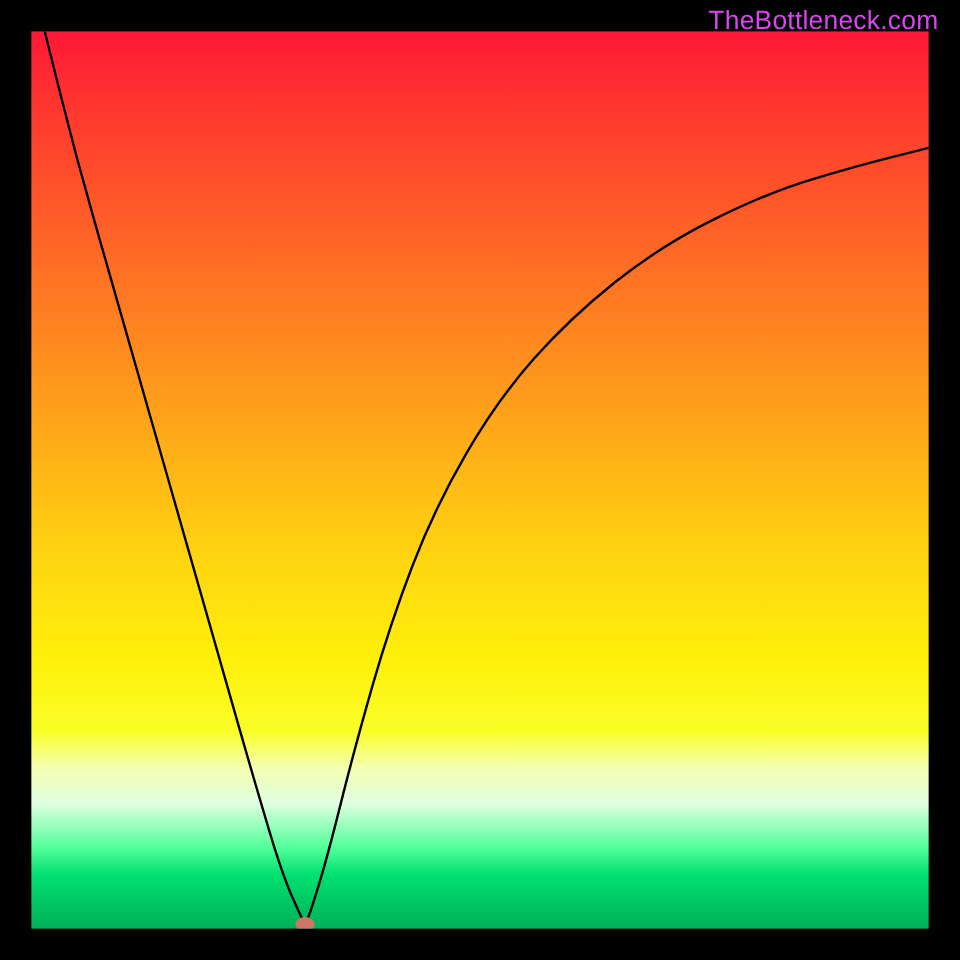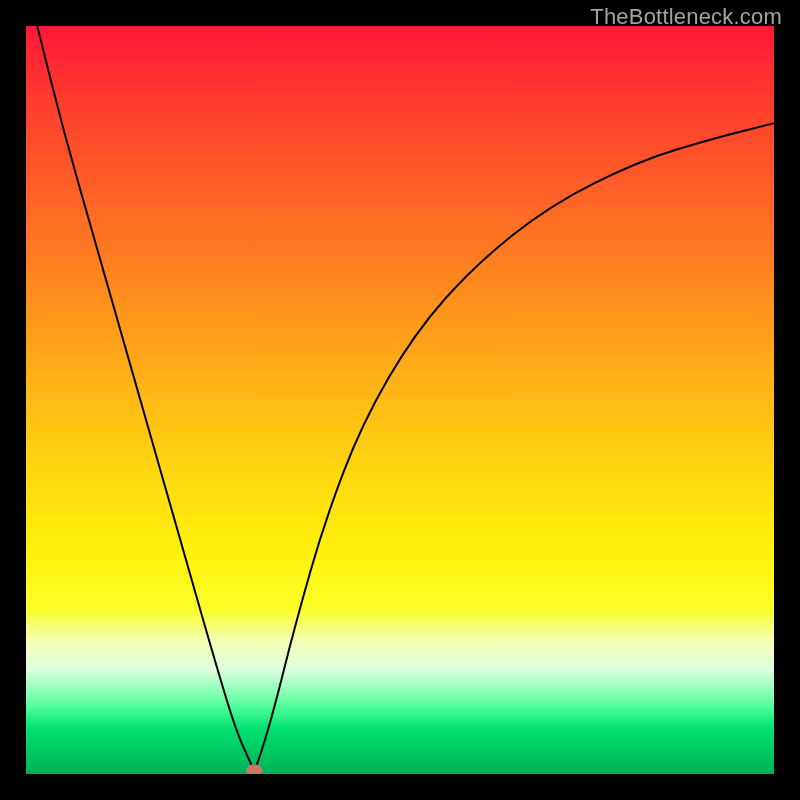--- a/index.html
+++ b/index.html
@@ -8,21 +8,21 @@
     background: #000000;
     width: 800px;
     height: 800px;
     position: relative;
     font-family: Arial, Helvetica, sans-serif;
   }
   .watermark {
     position: absolute;
     top: 4px;
     right: 18px;
-    color: #a3a3a3;
+    color: #d946ef;
     font-size: 22px;
     letter-spacing: 0.2px;
     z-index: 10;
   }
   .plot-area {
     position: absolute;
     left: 26px;
     top: 26px;
     width: 748px;
     height: 748px;

